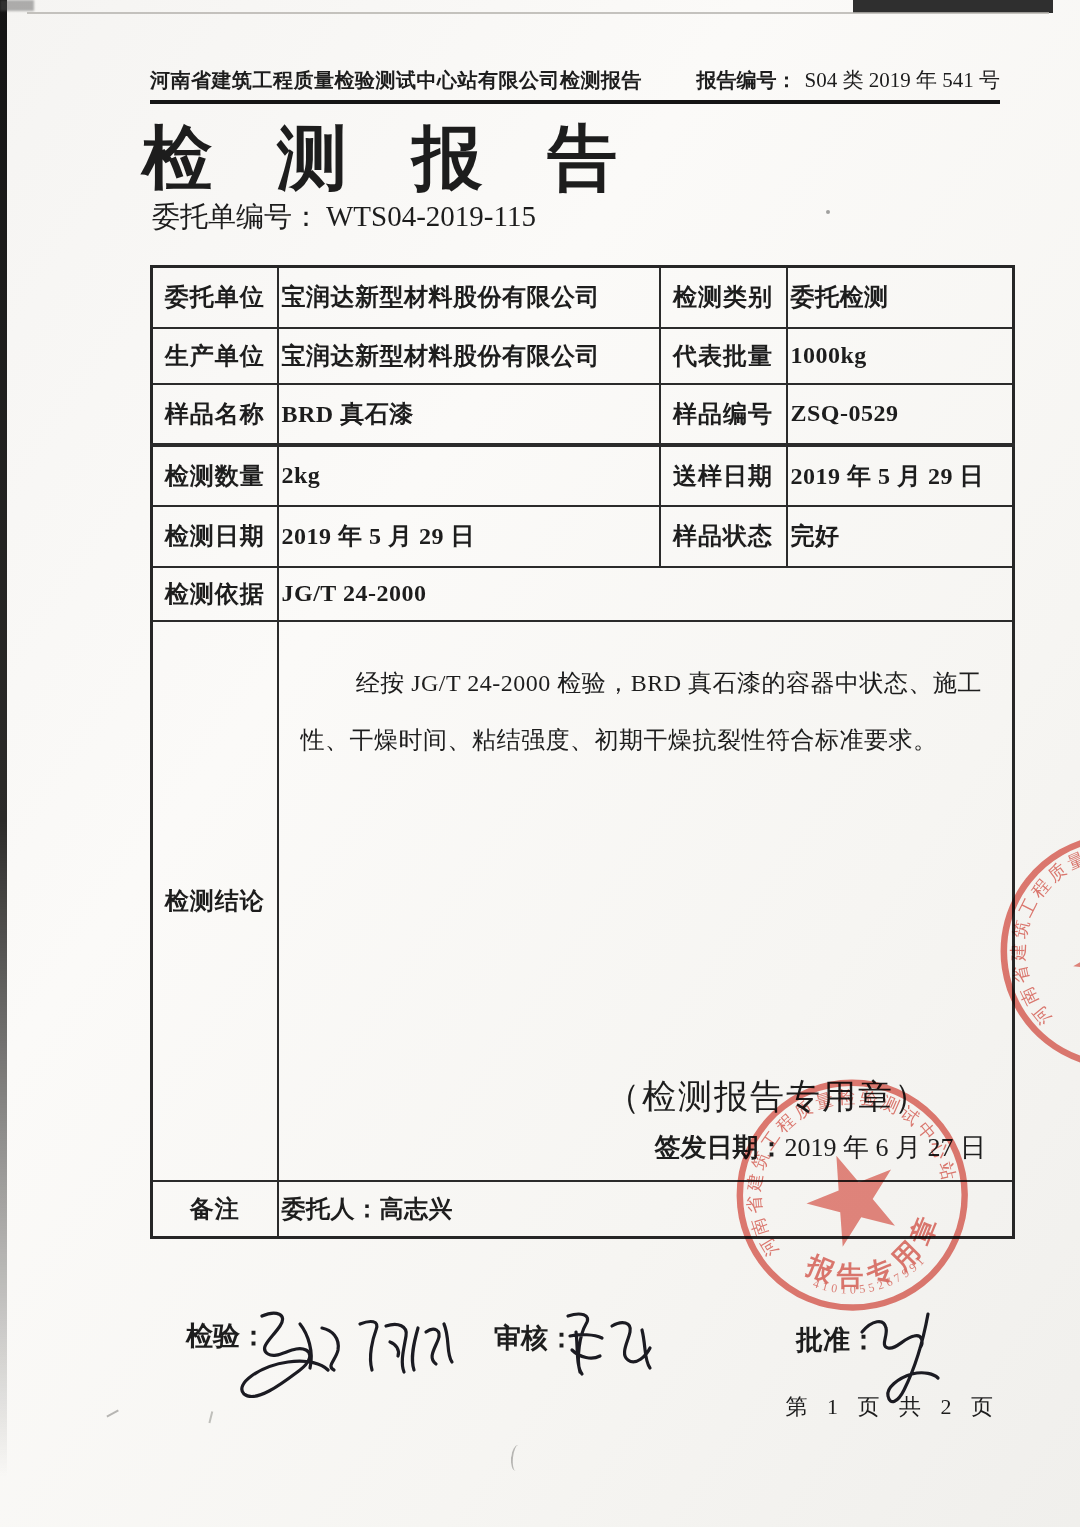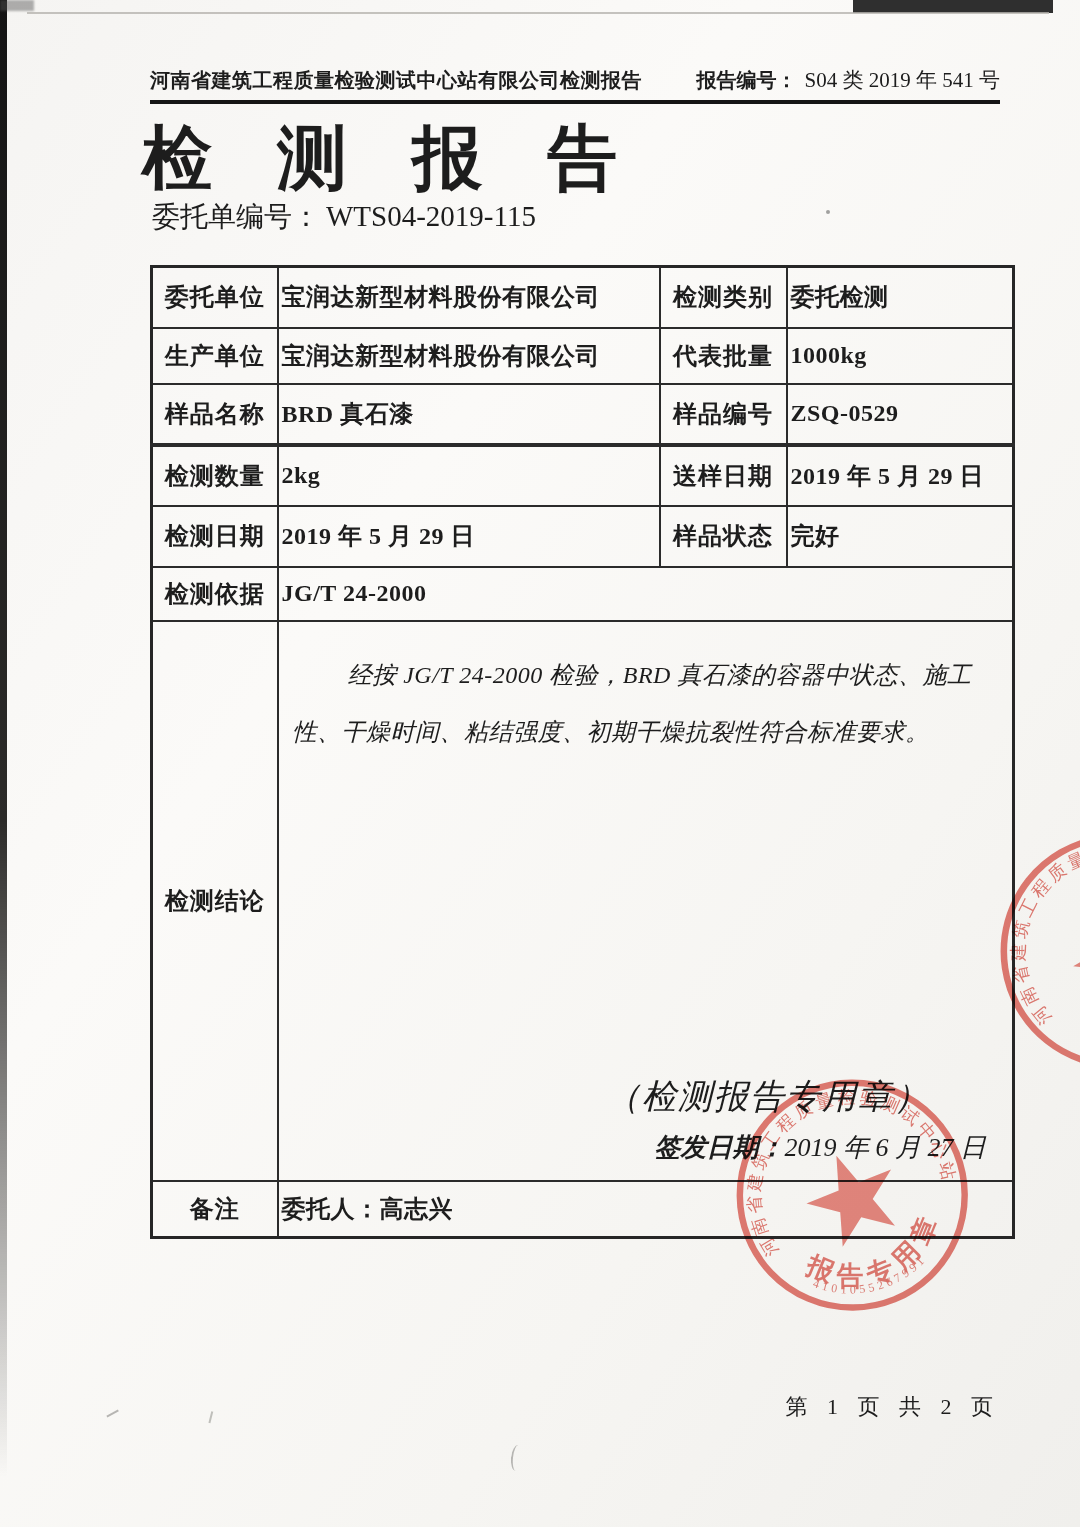--- a/index.html
+++ b/index.html
@@ -40,21 +40,21 @@
   
   table.report{position:absolute;left:150px;top:248px;width:862px;border-collapse:collapse;table-layout:fixed;margin-top:17px;}
   table.report td{border:2px solid #2b2b2b;font-size:24px;overflow:hidden;}
   table.report{border:3px solid #262626;}
   td.lbl{text-align:center;font-weight:700;letter-spacing:1px;padding:0 2px;}
   td.val{padding:0 10px 0 3px;font-size:24px;letter-spacing:.5px;font-weight:bold;}
   tr.h61{height:61px;} tr.h62{height:56px;} tr.h66{height:66px;}
   tr.h60{height:61px;} tr.h54{height:54px;} tr.h57{height:57px;}
   tr.thick td{border-top-width:4px;}
   tr.concl{height:560px;}
-  td.concl-cell{position:relative;vertical-align:top;padding:0;font-style:italic;}
+  td.concl-cell{position:relative;vertical-align:top;padding:8px;}
   .concl-text{margin:25px 20px 0 14px;font-size:24px;line-height:57px;text-indent:2.3em;letter-spacing:.5px;}
   .seal-caption{position:absolute;right:82px;top:452px;font-size:34px;letter-spacing:2px;white-space:nowrap;}
   .issue-date{position:absolute;right:26px;top:508px;font-size:26px;white-space:nowrap;}
   .issue-date .lab{font-weight:700;}
   
   .sig-row{position:absolute;left:150px;top:1298px;width:880px;height:120px;}
   .sig-label{position:absolute;font-size:27px;font-weight:700;white-space:nowrap;}
   .sig-inspect{left:36px;top:20px;}
   .sig-review{left:344px;top:22px;}
   .sig-approve{left:646px;top:24px;}
@@ -147,20 +147,40 @@
         </div>
       </td>
     </tr>
     <tr class="h57">
       <td class="lbl">备注</td>
       <td class="val" colspan="3">委托人：高志兴</td>
     </tr>
   </tbody>
     </table>
 
+  <div class="sig-row">
+    <span class="sig-label sig-inspect">检验：</span>
+    <span class="sig-label sig-review">审核：</span>
+    <span class="sig-label sig-approve">批准：</span>
+    <svg class="sig-ink" width="880" height="120" viewBox="0 0 880 120">
+      <g fill="none" stroke="#1b1b22" stroke-width="3.2" stroke-linecap="round" stroke-linejoin="round">
+
+        <path d="M112,18 c14,-6 26,-2 18,10 c-8,12 -22,22 -12,28 c10,6 26,-10 38,-4 c8,4 2,14 -6,20 c-16,12 -44,34 -56,24 c-10,-10 16,-28 44,-32 c20,-3 34,2 40,8"></path>
+        <path d="M150,26 c8,10 14,28 10,44 m12,-40 c10,2 18,10 16,22 c-2,10 -12,16 -4,20"></path>
+
+        <path d="M210,26 c10,-4 20,-4 16,6 c-3,8 -8,26 -4,40 m14,-44 c12,-4 22,0 20,10 c-2,12 -6,26 -2,36 m-14,-30 c6,2 10,8 8,14"></path>
+        <path d="M268,30 c-4,14 -8,30 -4,42 m12,-38 c8,-6 16,-2 12,8 c-4,10 -10,18 -2,24 m8,-40 c6,14 2,30 8,38"></path>
+
+        <path d="M418,18 c12,-4 24,-2 18,8 c-6,10 -10,34 -6,48 m-10,-36 c10,-2 24,-2 32,2 m-30,12 c8,8 20,10 28,6 m-24,-24 c2,16 0,34 6,42"></path>
+        <path d="M462,28 c10,-6 20,-4 18,6 c-2,10 -10,22 -2,28 c8,6 18,-4 22,-12 m-8,-18 c4,16 2,30 8,38"></path>
+
+        <path d="M712,34 c10,-12 22,-14 24,-4 c2,8 -6,18 2,20 c8,2 16,-10 26,-12 c8,-2 10,6 6,12 m8,-34 c-4,22 -12,52 -24,76 c-6,12 -14,16 -16,6 c-2,-8 10,-18 24,-22 c12,-3 22,0 26,4"></path>
+      </g>
+    </svg>
+  </div>
 
   <div class="page-num">第 1 页 共 2 页</div>
 
   <div class="stamp stamp-main">
     <svg width="258" height="258" viewBox="0 0 280 280">
       <defs>
         <path id="arcTopA" d="M 46,174 A 100,100 0 1 1 234,174"></path>
         <path id="arcBotA" d="M 56,186 A 94,94 0 0 0 224,186"></path>
         <path id="arcNumA" d="M 36,176 A 112,112 0 0 0 244,176"></path>
       </defs>

